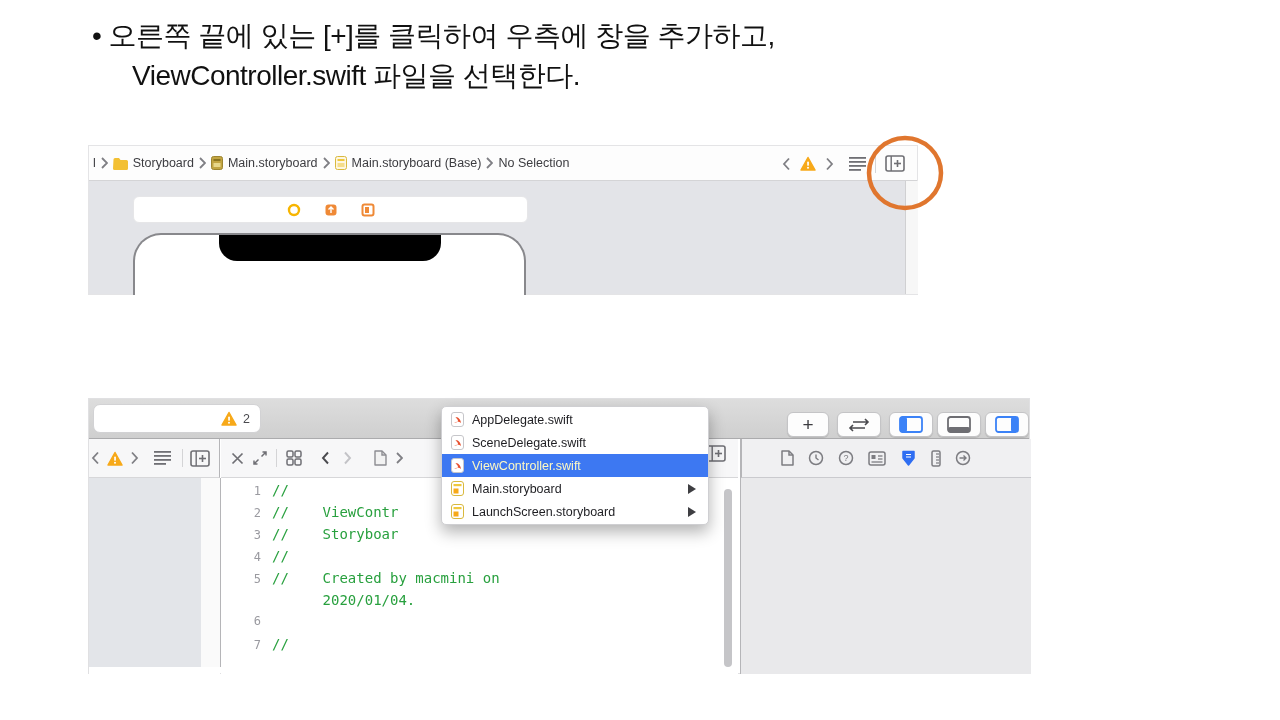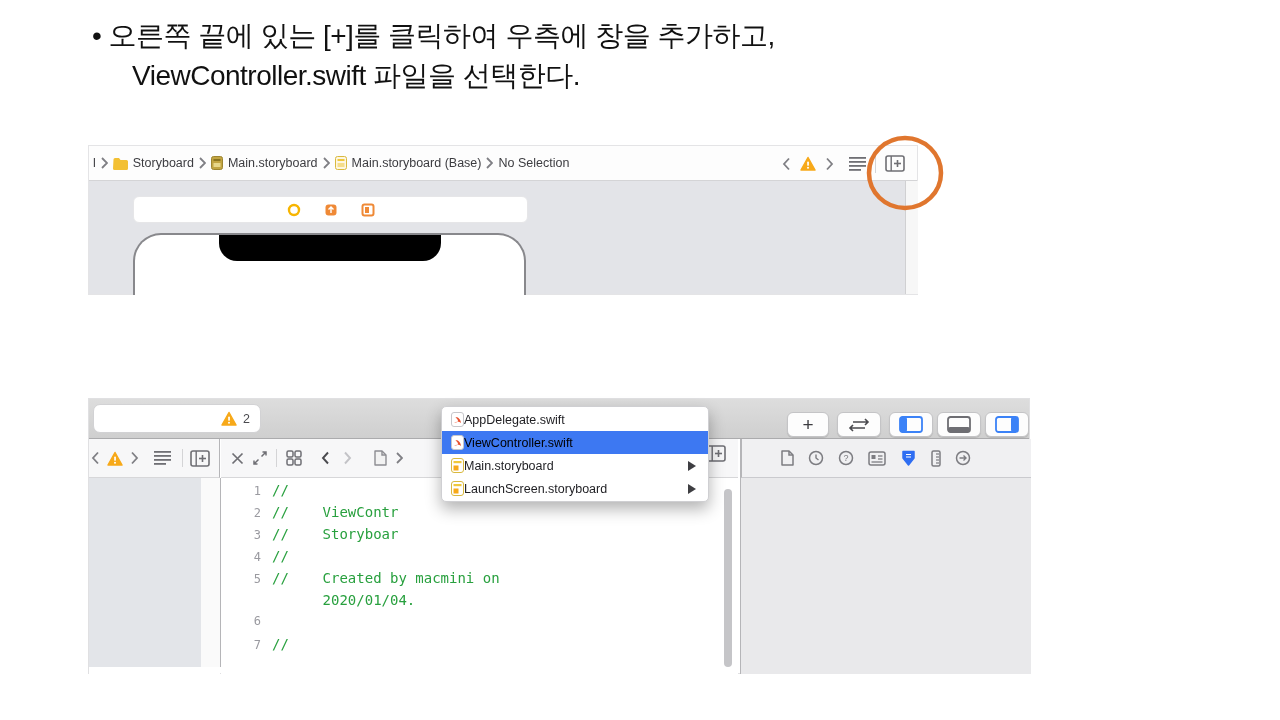--- a/index.html
+++ b/index.html
@@ -46,22 +46,22 @@
   .ln{width:40px;text-align:right;padding-right:11px;color:#9a9aa0;font-size:12px;font-family:"DejaVu Sans Mono",monospace;flex:none;}
   .ct{white-space:pre;font-family:"DejaVu Sans Mono",monospace;font-size:14px;color:#28a03e;}
   #editor-scrollbar{left:635px;top:90px;width:8px;height:178px;background:#c5c5c8;border-radius:4px;}
   #insp-border{left:651px;top:40px;width:1px;height:235px;background:#b5b5b8;}
   #inspector{left:652px;top:79px;width:290px;height:196px;background:#e9e9eb;}
   #btn-add-editor2{left:617px;top:46px;}
   
   #menu{left:352px;top:7px;width:266px;background:#fff;border:1px solid #cfcfd2;border-radius:5px;box-shadow:0 7px 16px rgba(0,0,0,.30);z-index:9;padding:1px 0;}
   .mrow{height:23px;display:flex;align-items:center;font-size:12.5px;color:#1e1e22;position:relative;}
   .mrow .mi{margin-left:8px;width:14px;height:15px;display:flex;align-items:center;justify-content:center;flex:none;}
-  .mrow .mlbl{margin-left:0;white-space:nowrap;}
-  .mrow.sel{background:#3d78f2;color:#000000;}
+  .mrow .mlbl{margin-left:8px;white-space:nowrap;}
+  .mrow.sel{background:#3d78f2;color:#fef9c3;}
   .subarrow{position:absolute;right:12px;width:0;height:0;border-left:8px solid #3e3e42;border-top:5px solid transparent;border-bottom:5px solid transparent;}
   
   #circle-annot{left:770px;top:-19px;z-index:10;pointer-events:none;}
 </style>
 </head>
 <body>
 
 <div class="abs" id="slide-text">
   <div><span>•</span>
     <span>오른쪽 끝에 있는 [+]를 클릭하여 우측에 창을 추가하고,</span></div>
@@ -347,20 +347,29 @@
   <div class="abs" id="menu">
     <div class="mrow">
       <span class="mi">
           <svg width="13" height="15">
             <rect x="0.5" y="0.5" width="12" height="14" rx="2.5" fill="#fff" stroke="#c6c6ca"></rect>
             <path d="M3 11 C5.5 9 8.5 9.5 10 11 C9.5 6.5 6 4.5 4.5 5.5 C7 7 7.5 9 6.5 10 Z" fill="#e8502e"></path>
           </svg>
         </span>
       <span class="mlbl">AppDelegate.swift</span>
     </div>
+    <div class="mrow">
+      <span class="mi">
+          <svg width="13" height="15">
+            <rect x="0.5" y="0.5" width="12" height="14" rx="2.5" fill="#fff" stroke="#c6c6ca"></rect>
+            <path d="M3 11 C5.5 9 8.5 9.5 10 11 C9.5 6.5 6 4.5 4.5 5.5 C7 7 7.5 9 6.5 10 Z" fill="#e8502e"></path>
+          </svg>
+        </span>
+      <span class="mlbl">SceneDelegate.swift</span>
+    </div>
     <div class="mrow sel">
       <span class="mi">
           <svg width="13" height="15">
             <rect x="0.5" y="0.5" width="12" height="14" rx="2.5" fill="#fff" stroke="#c6c6ca"></rect>
             <path d="M3 11 C5.5 9 8.5 9.5 10 11 C9.5 6.5 6 4.5 4.5 5.5 C7 7 7.5 9 6.5 10 Z" fill="#e8502e"></path>
           </svg>
         </span>
       <span class="mlbl">ViewController.swift</span>
     </div>
     <div class="mrow">

